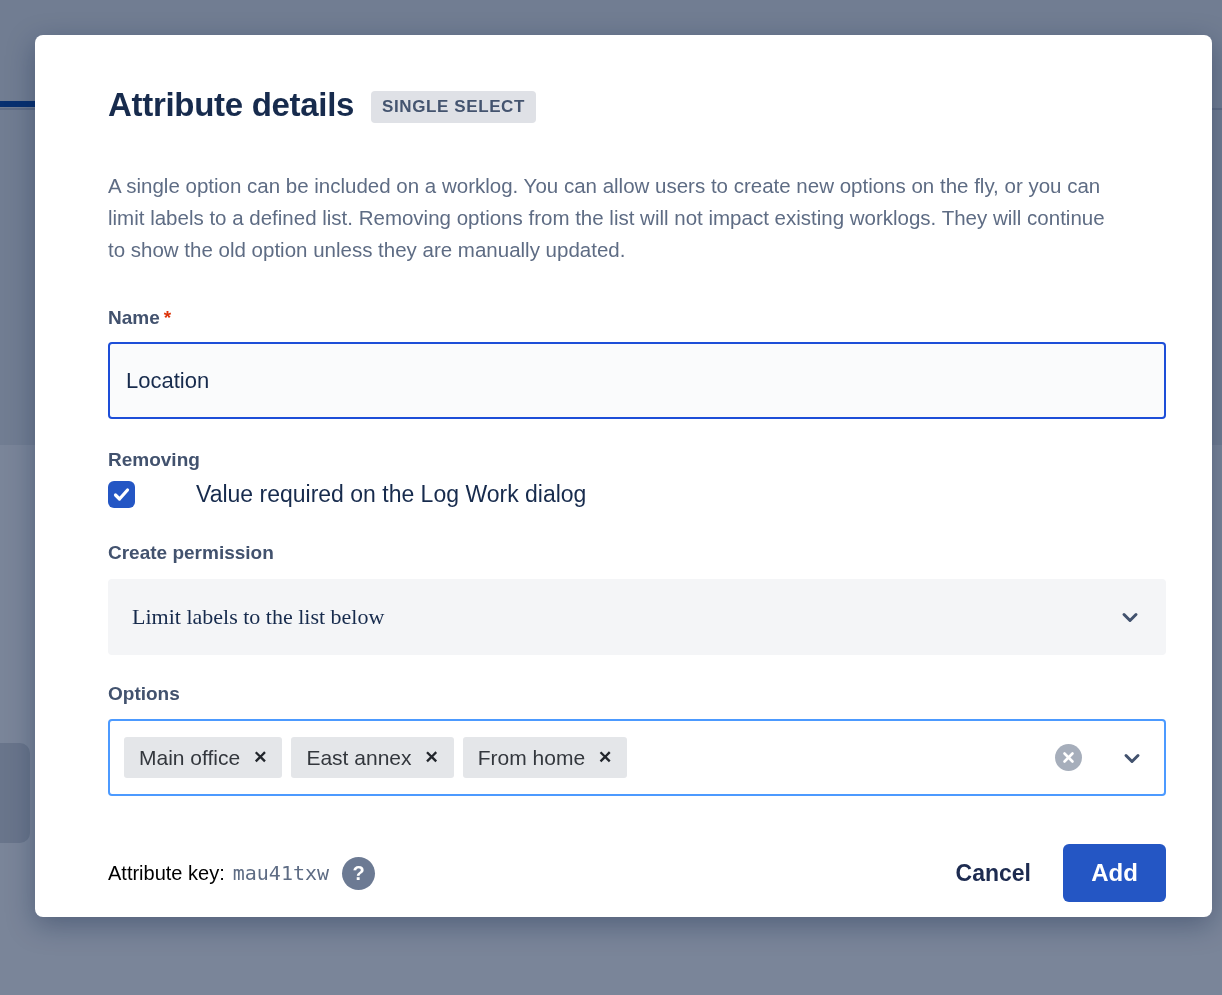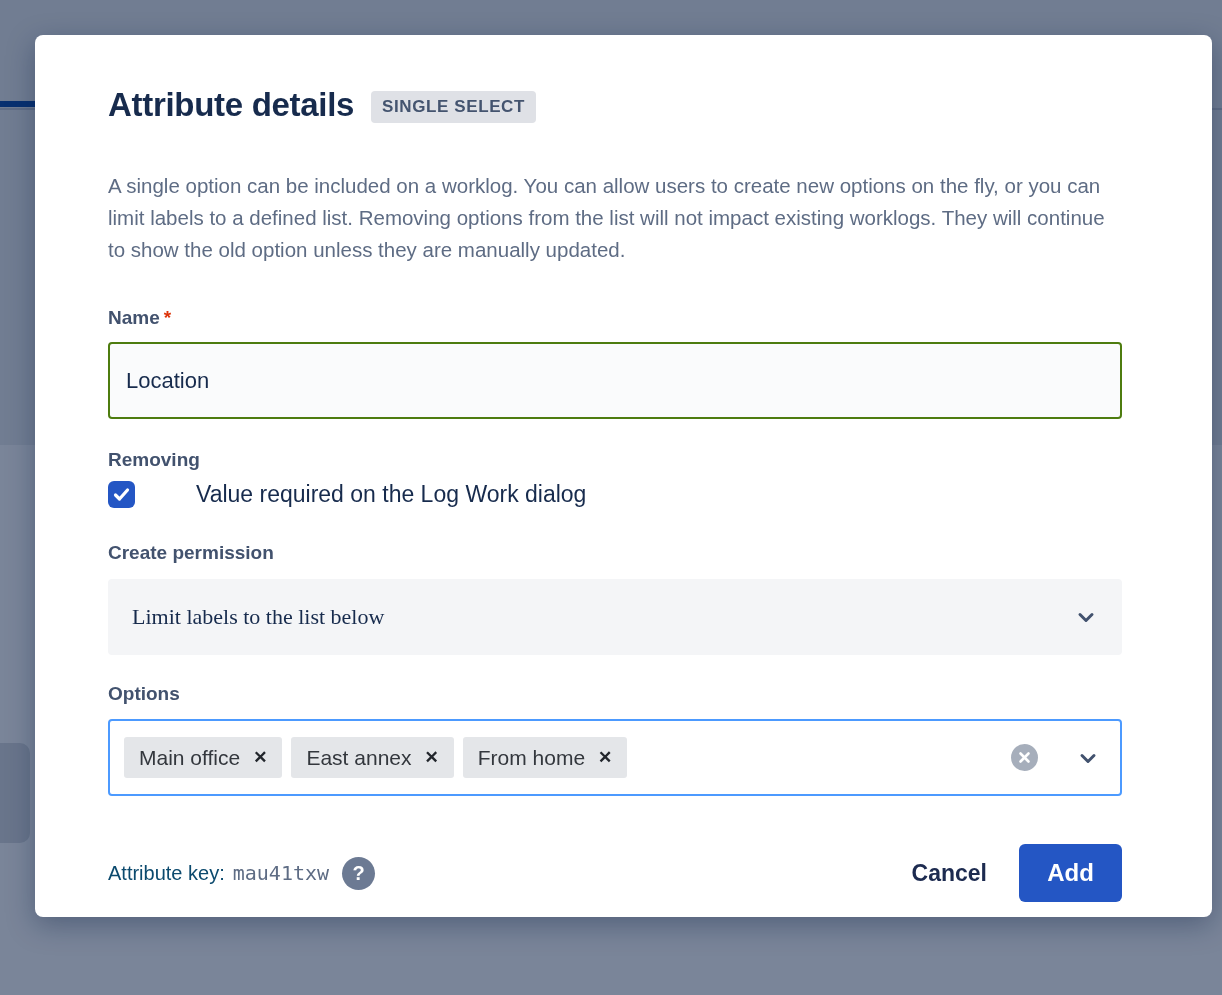--- a/index.html
+++ b/index.html
@@ -16,35 +16,35 @@
   .bg-n2   { left:-18px; top:686px; font-size:27px; font-weight:600; }
   .bg-rect { position:absolute; left:-28px; top:743px; width:58px; height:100px;
              background:#D9DCE1; border-radius:10px; }
 
   
   .blanket { position:absolute; inset:0; background:rgba(9,30,66,0.54); }
 
   
   .modal { position:absolute; left:35px; top:35px; width:1177px; height:882px;
            background:#fff; border-radius:8px; box-shadow:0 8px 28px rgba(9,30,66,0.35);
-           padding:30px 90px 0 73px; }
+           padding:30px 46px 0 73px; }
 
   .title-row { display:flex; align-items:center; margin-top:18px; }
   .modal-title { font-size:33px; font-weight:700; color:#172B4D; letter-spacing:-0.3px; line-height:44px; }
   .type-badge { margin-left:17px; margin-top:4px; background:#DFE1E6; color:#44546F;
                 font-size:17px; font-weight:700; letter-spacing:0.6px;
                 padding:6px 11px; border-radius:4px; }
 
   .desc { margin-top:43px; font-size:20.5px; line-height:32px; color:#5E6C84; max-width:1010px; }
 
   .field-label { margin-top:40px; font-size:19px; font-weight:700; color:#42526E; line-height:24px; }
   .req { color:#DE350B; margin-left:4px; font-weight:700; }
 
   .text-input { display:block; width:100%; height:77px; margin-top:12px;
-                border:2px solid #4d7c0f; border-radius:4px; background:#FAFBFC;
+                border:2px solid #1d4ed8; border-radius:4px; background:#FAFBFC;
                 font-family:"Liberation Sans", sans-serif; font-size:22px; color:#172B4D;
                 padding:0 16px; outline:none; }
 
   .lbl-mandatory { margin-top:29px; }
   .checkbox-row { margin-top:7px; display:flex; align-items:center; height:30px;gap:44px; }
   .checkbox { width:27px; height:27px; background:#2456C4; border-radius:6px;
               display:flex; align-items:center; justify-content:center; flex:0 0 auto; cursor:pointer; }
   .checkbox svg { display:block; }
   .checkbox-label { margin-left:17px; font-size:23px; color:#172B4D; cursor:pointer; }
 
@@ -61,21 +61,21 @@
   .tags { display:flex; align-items:center; gap:9px; flex:1; }
   .tag { background:#E4E6E9; border-radius:3px; height:41px; display:flex; align-items:center;
          padding:0 15px; }
   .tag-label { font-size:21px; color:#33373D; }
   .tag-x { margin-left:13px; font-size:17px; font-weight:700; color:#22262C; cursor:pointer; line-height:1; }
   .clear-btn { width:27px; height:27px; border-radius:50%; background:#A6AEBB;
                display:flex; align-items:center; justify-content:center; cursor:pointer; margin-right:22px; }
 
   .footer { margin-top:48px; display:flex; align-items:center; }
   .key-group { display:flex; align-items:center; }
-  .key-label { font-size:20px; color:#0c4a6e; }
+  .key-label { font-size:20px; color:#000000; }
   .key-value { font-family:"DejaVu Sans Mono", monospace; font-size:20px; color:#5E6C84; margin-left:8px; }
   .help-circle { width:33px; height:33px; border-radius:50%; background:#6C7A93; margin-left:13px;
                  display:flex; align-items:center; justify-content:center; cursor:pointer;
                  color:#fff; font-size:20px; font-weight:700; }
   .footer-spacer { flex:1; }
   .btn-cancel { background:transparent; border:none; font-family:"Liberation Sans", sans-serif;
                 font-size:23px; font-weight:600; color:#1D2B50; cursor:pointer; padding:10px 14px; }
   .btn-add { margin-left:18px; background:#2456C4; border:none; border-radius:6px;
              width:103px; height:58px; font-family:"Liberation Sans", sans-serif;
              font-size:24px; font-weight:700; color:#fff; cursor:pointer; }

